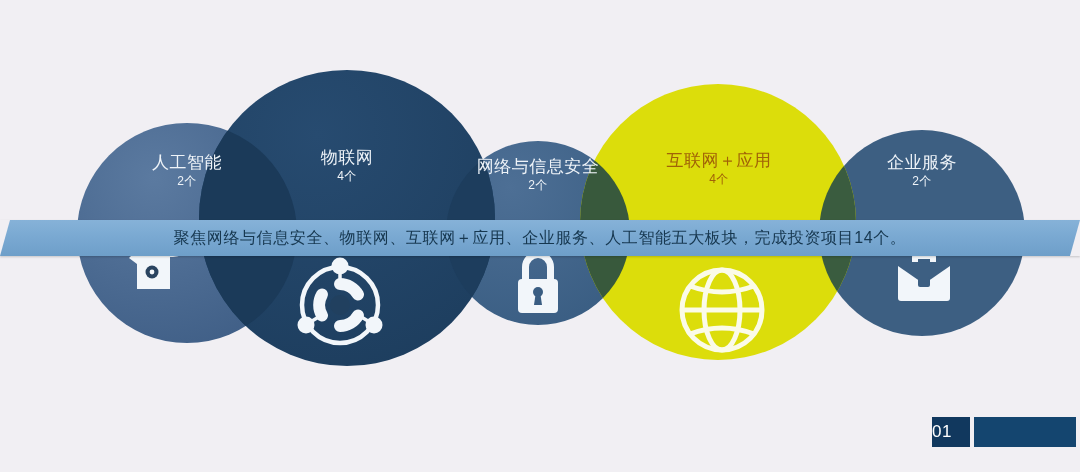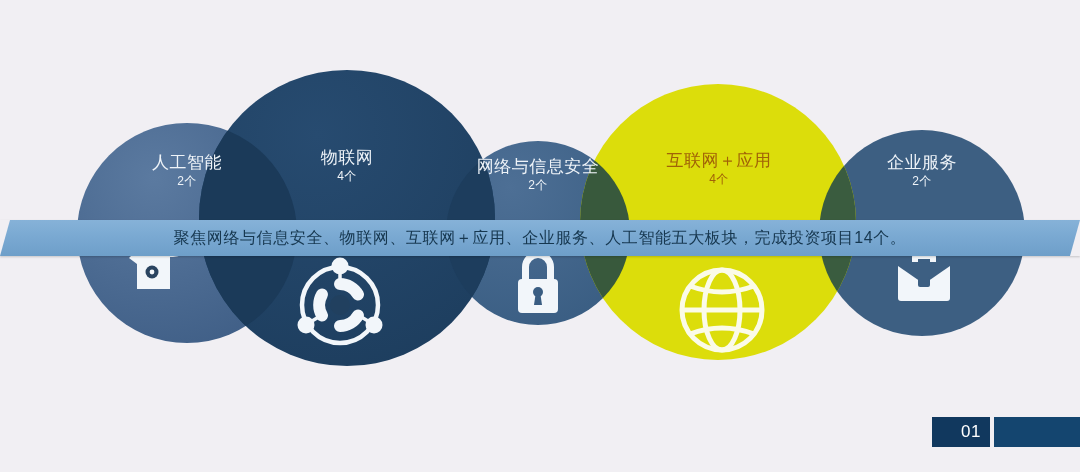--- a/index.html
+++ b/index.html
@@ -94,23 +94,22 @@
     display: flex;
     align-items: stretch;
     height: 30px;
   }
   #page-number {
     width: 38px;
     background: #11385e;
     color: #ffffff;
     font-size: 17px;
     line-height: 30px;
-    text-align: center;
+    text-align: left;
     letter-spacing: .5px;
-    padding-left: 20px;
   }
   #page-bar {
     width: 102px;
     margin-left: 4px;
     background: #14456f;
   }
 </style>
 </head>
 <body>
 

